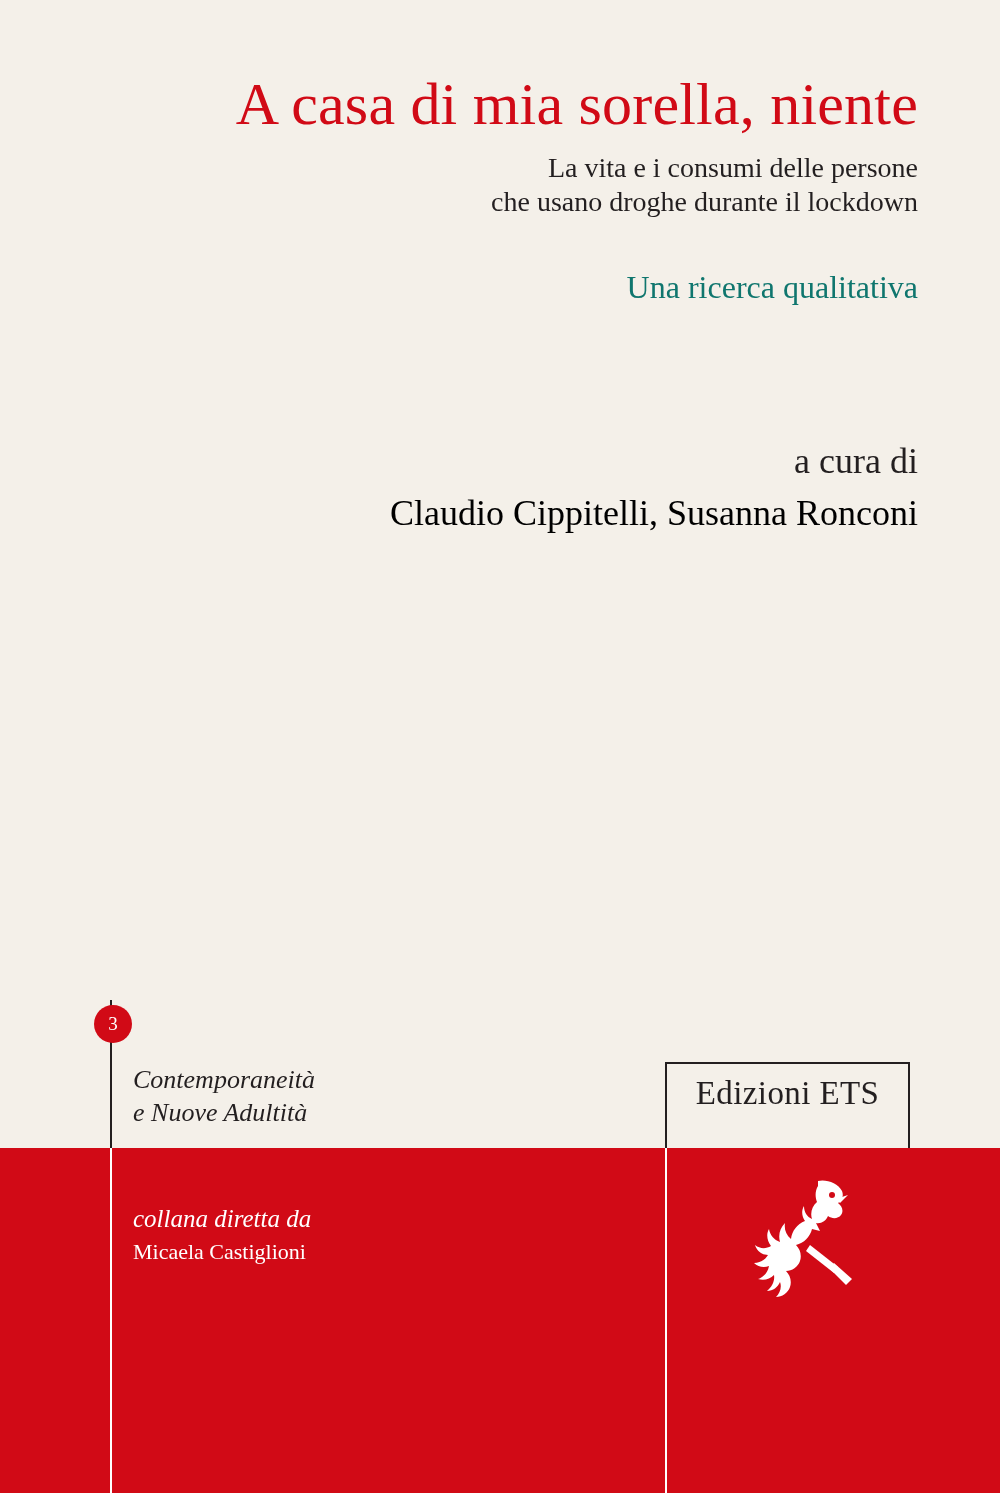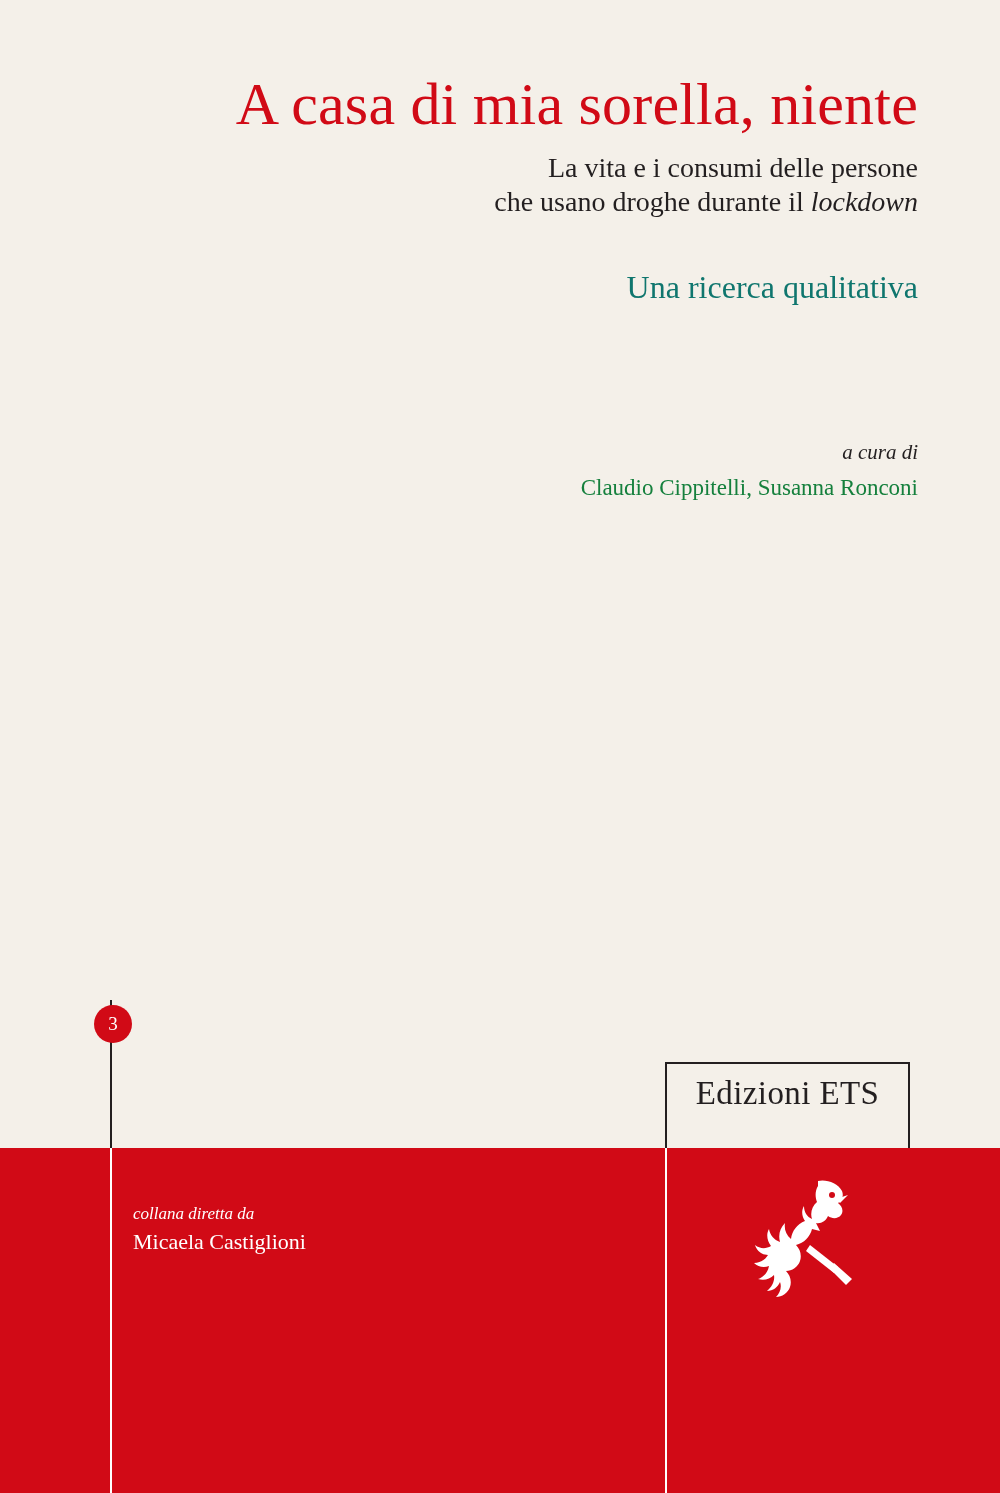--- a/index.html
+++ b/index.html
@@ -35,47 +35,45 @@
     font-weight: normal;
   }
   .subtitle {
     color: #231f20;
     font-size: 28px;
     line-height: 1.22;
     margin: 0;
     font-weight: normal;
   }
   .subtitle .ital {
-    font-style: italic;
   }
   .subsubtitle {
     color: #0f766e;
     font-size: 32px;
     line-height: 1.3;
     margin: 48px 0 0 0;
     font-weight: normal;
   }
 
   
   .editors-block {
     position: absolute;
     left: 90px;
     top: 440px;
     width: 828px;
     text-align: right;
   }
   .edited-by {
-    font-style: italic;
-    font-size: 21px;
+    font-size: 36px;
     color: #231f20;
     margin: 0 0 10px 0;
   }
   .editor-names {
-    font-size: 23px;
-    color: #15803d;
+    font-size: 36px;
+    color: #000000;
     margin: 0;
   }
 
   
   .red-band {
     position: absolute;
     left: 0;
     right: 0;
     bottom: 0;
     height: 345px;
@@ -169,21 +167,21 @@
   
   .director-block {
     position: absolute;
     left: 133px;
     top: 1203px;
     width: 480px;
     color: #ffffff;
   }
   .director-label {
     font-style: italic;
-    font-size: 17px;
+    font-size: 25px;
     margin: 0 0 4px 0;
     line-height: 1.25;
   }
   .director-name {
     font-size: 22px;
     margin: 0;
     line-height: 1.25;
   }
 
   
@@ -222,20 +220,24 @@
   <div class="red-band"></div>
 
   <div class="rule rule-left"></div>
   <div class="rule rule-left-red"></div>
   <div class="rule rule-right"></div>
   <div class="rule rule-far-right"></div>
   <div class="publisher-topline"></div>
   <div class="rule rule-right-red"></div>
 
   <div class="series-badge">3</div>
+  <div class="series-name">
+    <span>Contemporaneità</span><br>
+    <span>e Nuove Adultità</span>
+  </div>
 
   <div class="publisher">Edizioni ETS</div>
 
   <div class="director-block">
     <p class="director-label">collana diretta da</p>
     <p class="director-name">Micaela Castiglioni</p>
   </div>
 
   <div class="logo">
     <svg viewBox="0 0 110 130" xmlns="http://www.w3.org/2000/svg">

